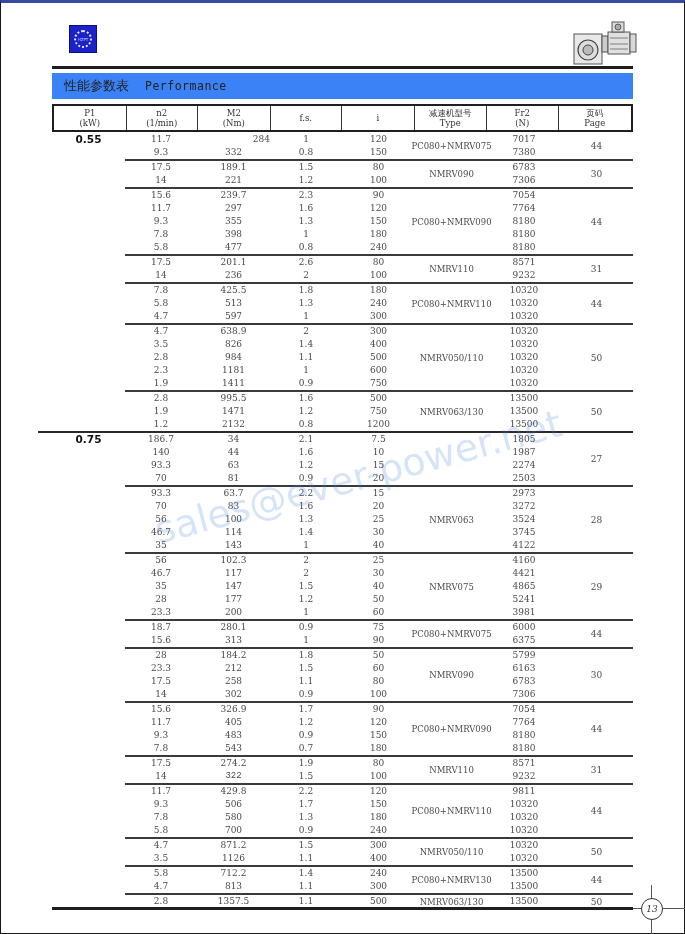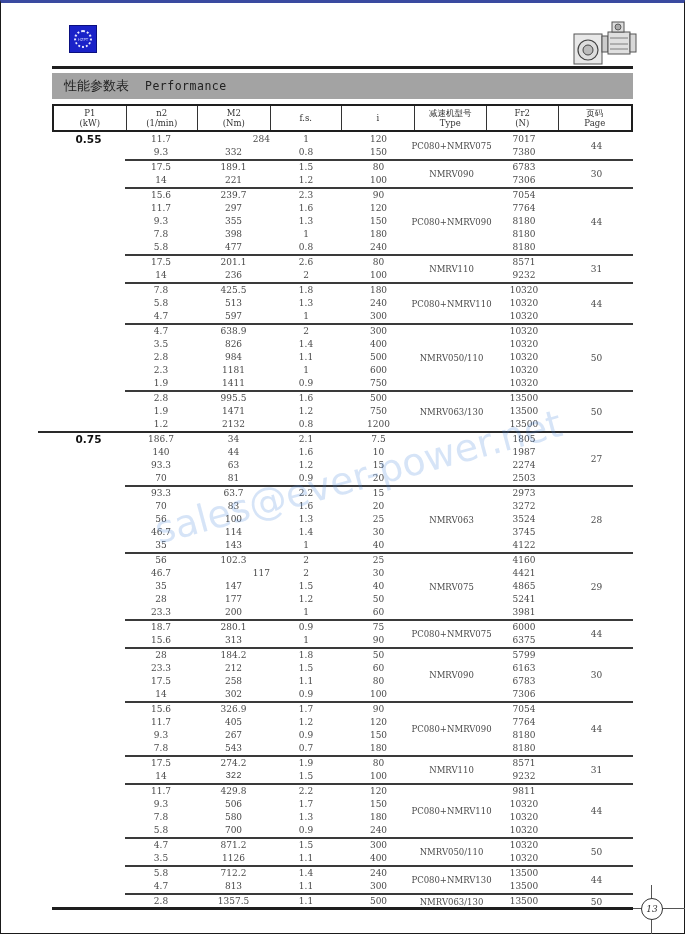--- a/index.html
+++ b/index.html
@@ -3,21 +3,21 @@
 <meta charset="utf-8">
 <style>
   html, body { margin:0; padding:0; }
   body { width:685px; height:934px; background:#ffffff; position:relative; overflow:hidden; font-family:"DejaVu Serif", serif; }
   .frame { position:absolute; left:0; top:0; width:683px; height:932px; border:1px solid #1a1a1a; border-top:3px solid #3a4aa0; box-sizing:border-box; width:685px; height:934px; }
   .logo { position:absolute; left:69px; top:25px; width:26px; height:26px; background:#1a22c8; border:1px solid #0a0f80; display:flex; align-items:center; justify-content:center; }
   .logo .gear { width:18px; height:18px; border-radius:50%; border:2px dotted #e8e8ff; box-sizing:border-box; display:flex; align-items:center; justify-content:center; }
   .logo .gear span { font-size:4px; color:#c8ccff; font-family:"DejaVu Sans", sans-serif; }
   .motor { position:absolute; left:572px; top:18px; width:66px; height:48px; }
   .topline { position:absolute; left:52px; top:66px; width:581px; height:3px; background:#1e1e1e; }
-  .titlebar { position:absolute; left:52px; top:73px; width:581px; height:26px; background:#a3a3a3; display:flex; align-items:center; }
+  .titlebar { position:absolute; left:52px; top:73px; width:581px; height:26px; background:#3b82f6; display:flex; align-items:center; }
   .titlebar .cn { margin-left:12px; font-size:13px; color:#222; font-family:"DejaVu Sans", sans-serif; }
   .titlebar .en { margin-left:16px; font-size:11.5px; color:#222; font-family:"DejaVu Sans Mono", monospace; letter-spacing:0.5px; }
   .thead { position:absolute; left:52px; top:104px; width:581px; height:28px; border:2px solid #1e1e1e; box-sizing:border-box; display:flex; }
   .thead .th { border-right:1px solid #333; display:flex; flex-direction:column; align-items:center; justify-content:center; font-size:8.5px; color:#333; line-height:10px; box-sizing:border-box; }
   .thead .th:last-child { border-right:none; }
   .rows { position:absolute; left:52px; top:133px; width:581px; }
   .group { position:relative; width:581px; }
   .group.sep { border-top:2px solid #3a3a3a; }
   .grow { display:flex; height:13px; }
   .cell { text-align:center; font-size:9px; color:#4a4a4a; line-height:13px; box-sizing:border-box; }
@@ -393,21 +393,21 @@
         <div class="grow">
           <div class="cell" style="width: 72px;">56</div>
           <div class="cell" style="width: 73px;">102.3</div>
           <div class="cell" style="width: 72px;">2</div>
           <div class="cell" style="width: 73px;">25</div>
           <div style="width: 73px;"></div>
           <div class="cell" style="width: 72px;">4160</div>
         </div>
         <div class="grow">
           <div class="cell" style="width: 72px;">46.7</div>
-          <div class="cell" style="width: 73px; text-align: right;">117</div>
+          <div class="cell" style="width: 73px;">117</div>
           <div class="cell" style="width: 72px;">2</div>
           <div class="cell" style="width: 73px;">30</div>
           <div style="width: 73px;"></div>
           <div class="cell" style="width: 72px;">4421</div>
         </div>
         <div class="grow">
           <div class="cell" style="width: 72px;">35</div>
           <div class="cell" style="width: 73px;">147</div>
           <div class="cell" style="width: 72px;">1.5</div>
           <div class="cell" style="width: 73px;">40</div>
@@ -501,21 +501,21 @@
         <div class="grow">
           <div class="cell" style="width: 72px;">11.7</div>
           <div class="cell" style="width: 73px;">405</div>
           <div class="cell" style="width: 72px;">1.2</div>
           <div class="cell" style="width: 73px;">120</div>
           <div style="width: 73px;"></div>
           <div class="cell" style="width: 72px;">7764</div>
         </div>
         <div class="grow">
           <div class="cell" style="width: 72px;">9.3</div>
-          <div class="cell" style="width: 73px;">267</div>
+          <div class="cell" style="width: 73px;">483</div>
           <div class="cell" style="width: 72px;">0.9</div>
           <div class="cell" style="width: 73px;">150</div>
           <div style="width: 73px;"></div>
           <div class="cell" style="width: 72px;">8180</div>
         </div>
         <div class="grow">
           <div class="cell" style="width: 72px;">7.8</div>
           <div class="cell" style="width: 73px;">543</div>
           <div class="cell" style="width: 72px;">0.7</div>
           <div class="cell" style="width: 73px;">180</div>

